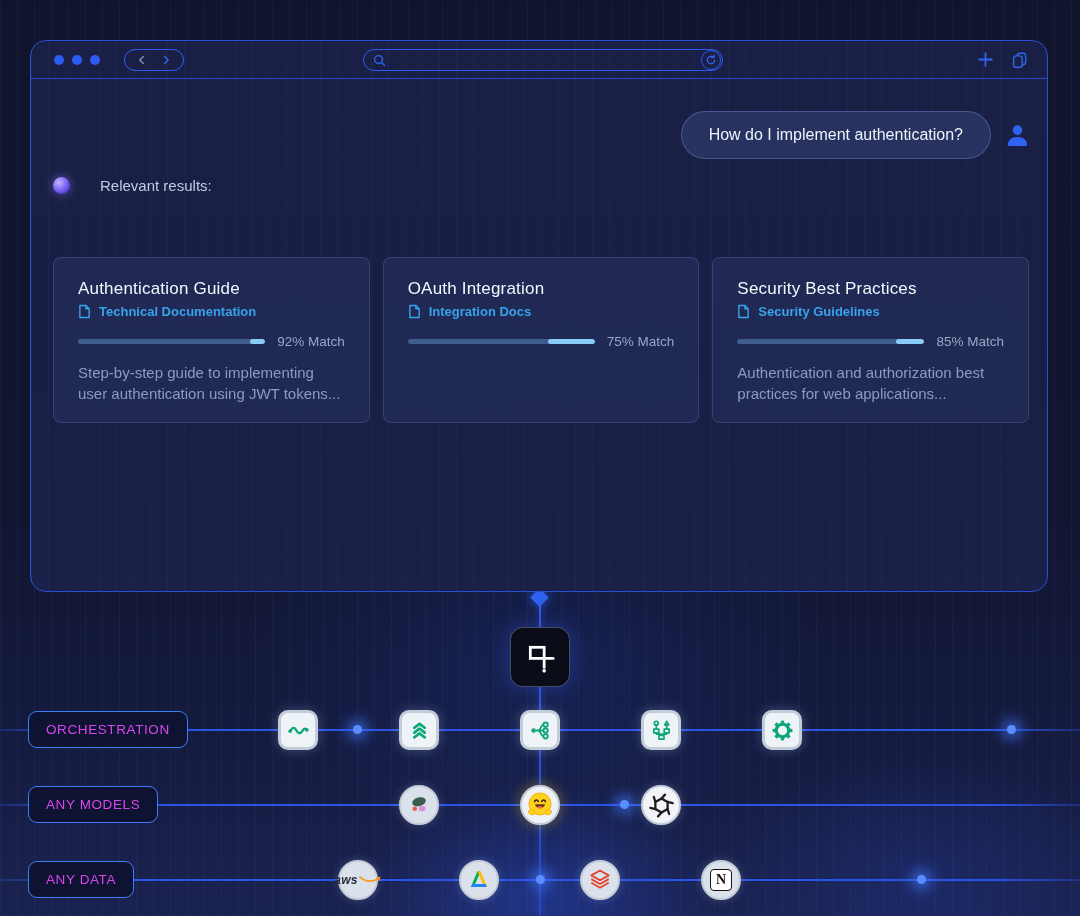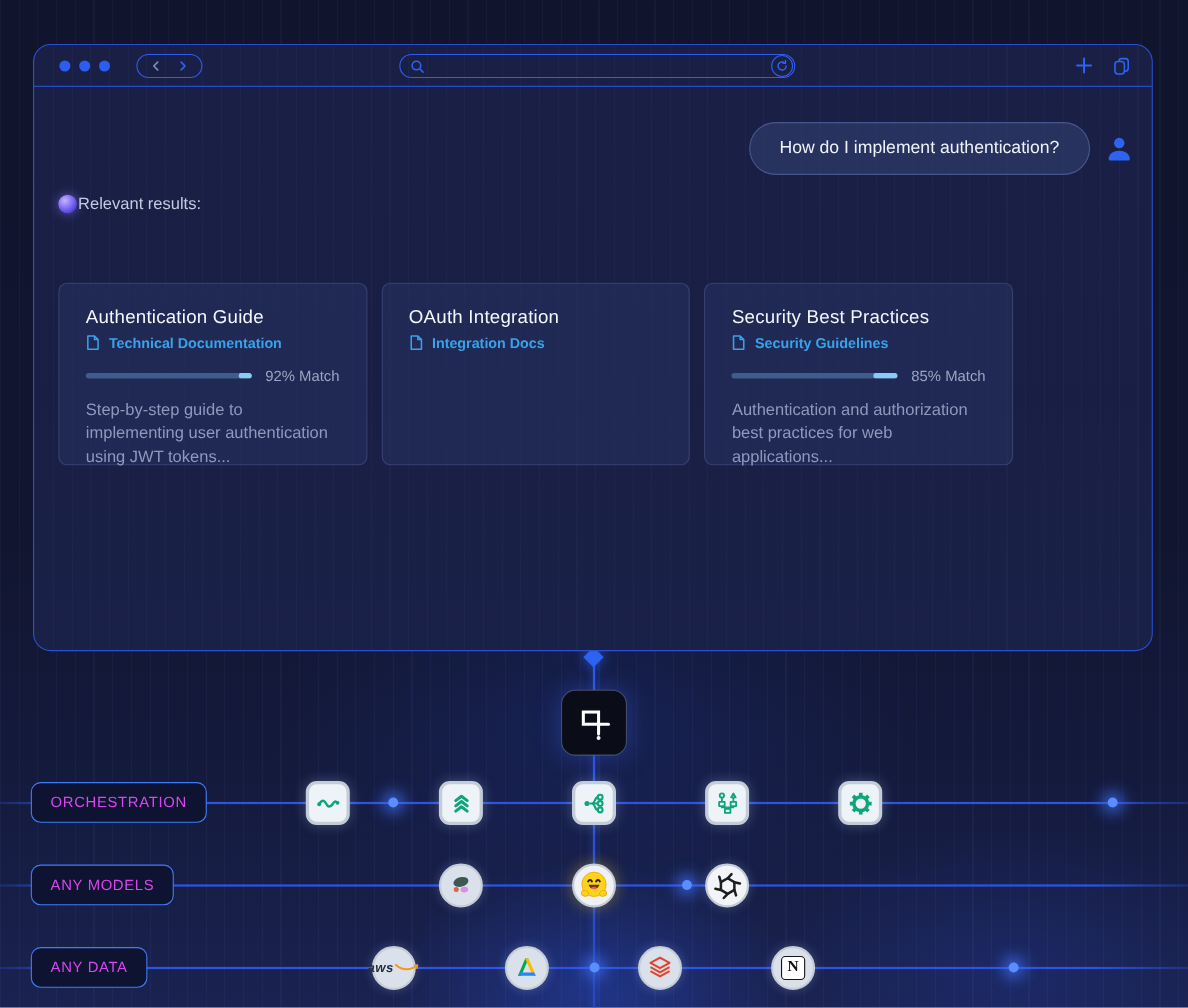--- a/index.html
+++ b/index.html
@@ -36,28 +36,28 @@
   .search-input{ flex:1; background:transparent; border:none; outline:none; color:#cfd9f5; font-size:12px; height:18px; font-family:"Liberation Sans",sans-serif; }
   .refresh-btn{ width:20px; height:20px; border:1.3px solid #2d5cf0; border-radius:50%;
     display:flex; align-items:center; justify-content:center; }
   .tb-right{ position:absolute; right:18px; top:9px; display:flex; gap:16px; align-items:center; }
 
   
   .chat-row{ position:absolute; top:70px; right:16px; display:flex; align-items:center; gap:13px; z-index:2; }
   .bubble{ padding:14px 27px; border-radius:26px; background:rgba(52,66,118,0.55);
     border:1px solid rgba(122,148,216,0.38); color:#eef2fb; font-size:16px; }
 
-  .relevant{ position:absolute; left:22px; top:136px; display:flex; gap:1px; z-index:2; }
+  .relevant{ position:absolute; left:22px; top:136px; display:flex; gap:30px; z-index:2; }
   .orb{ width:17px; height:17px; border-radius:50%;
     background:radial-gradient(circle at 35% 32%, #c3b4ff, #7a66f2 48%, #4a3cd0 78%, rgba(74,60,208,0.25));
     box-shadow:0 0 10px rgba(130,110,255,0.65); }
   .relevant-label{ color:#c3cbe2; font-size:15px; }
 
   
-  .cards{ position:absolute; left:22px; top:216px; width:868px; display:flex; gap:13px; z-index:2; }
+  .cards{ position:absolute; left:22px; top:216px; width:976px; display:flex; gap:13px; z-index:2; }
   .card{ width:317px; height:166px; border-radius:8px; padding:21px 24px 0 24px;
     background:rgba(44,56,104,0.42); border:1px solid rgba(110,130,190,0.28); }
   .card-title{ color:#f4f7fd; font-size:17px; letter-spacing:.2px; }
   .card-source{ margin-top:5px; display:flex; align-items:center; gap:8px;
     color:#38a3ec; font-size:13px; font-weight:bold; }
   .bar-row{ margin-top:15px; display:flex; align-items:center; }
   .bar{ flex:1; height:5px; border-radius:3px; background:#3f5d8c; position:relative; overflow:hidden; }
   .bar-hi{ position:absolute; right:0; top:0; height:5px; border-radius:3px; background:#87cbf6; }
   .match{ margin-left:12px; color:#9aa5c4; font-size:13.5px; white-space:nowrap; }
   .card-desc{ margin-top:13px; color:#8e99bd; font-size:15px; line-height:1.42; }
@@ -171,20 +171,26 @@
 
     <div class="card">
       <div class="card-title">OAuth Integration</div>
       <div class="card-source">
         <svg width="13" height="15" viewBox="0 0 14 16">
             <path d="M2 1.5 h6.5 L12 5 v9.5 H2 z" fill="none" stroke="#38a3ec" stroke-width="1.5" stroke-linejoin="round"></path>
             <path d="M8.5 1.5 V5 H12" fill="none" stroke="#38a3ec" stroke-width="1.5" stroke-linejoin="round"></path>
           </svg>
         <span>Integration Docs</span>
       </div>
+      <div class="bar-row">
+        <div class="bar">
+            <div class="bar-hi" style="width: 25%;"></div>
+          </div>
+        <span class="match">75% Match</span>
+      </div>
     </div>
 
     <div class="card">
       <div class="card-title">Security Best Practices</div>
       <div class="card-source">
         <svg width="13" height="15" viewBox="0 0 14 16">
             <path d="M2 1.5 h6.5 L12 5 v9.5 H2 z" fill="none" stroke="#38a3ec" stroke-width="1.5" stroke-linejoin="round"></path>
             <path d="M8.5 1.5 V5 H12" fill="none" stroke="#38a3ec" stroke-width="1.5" stroke-linejoin="round"></path>
           </svg>
         <span>Security Guidelines</span>

